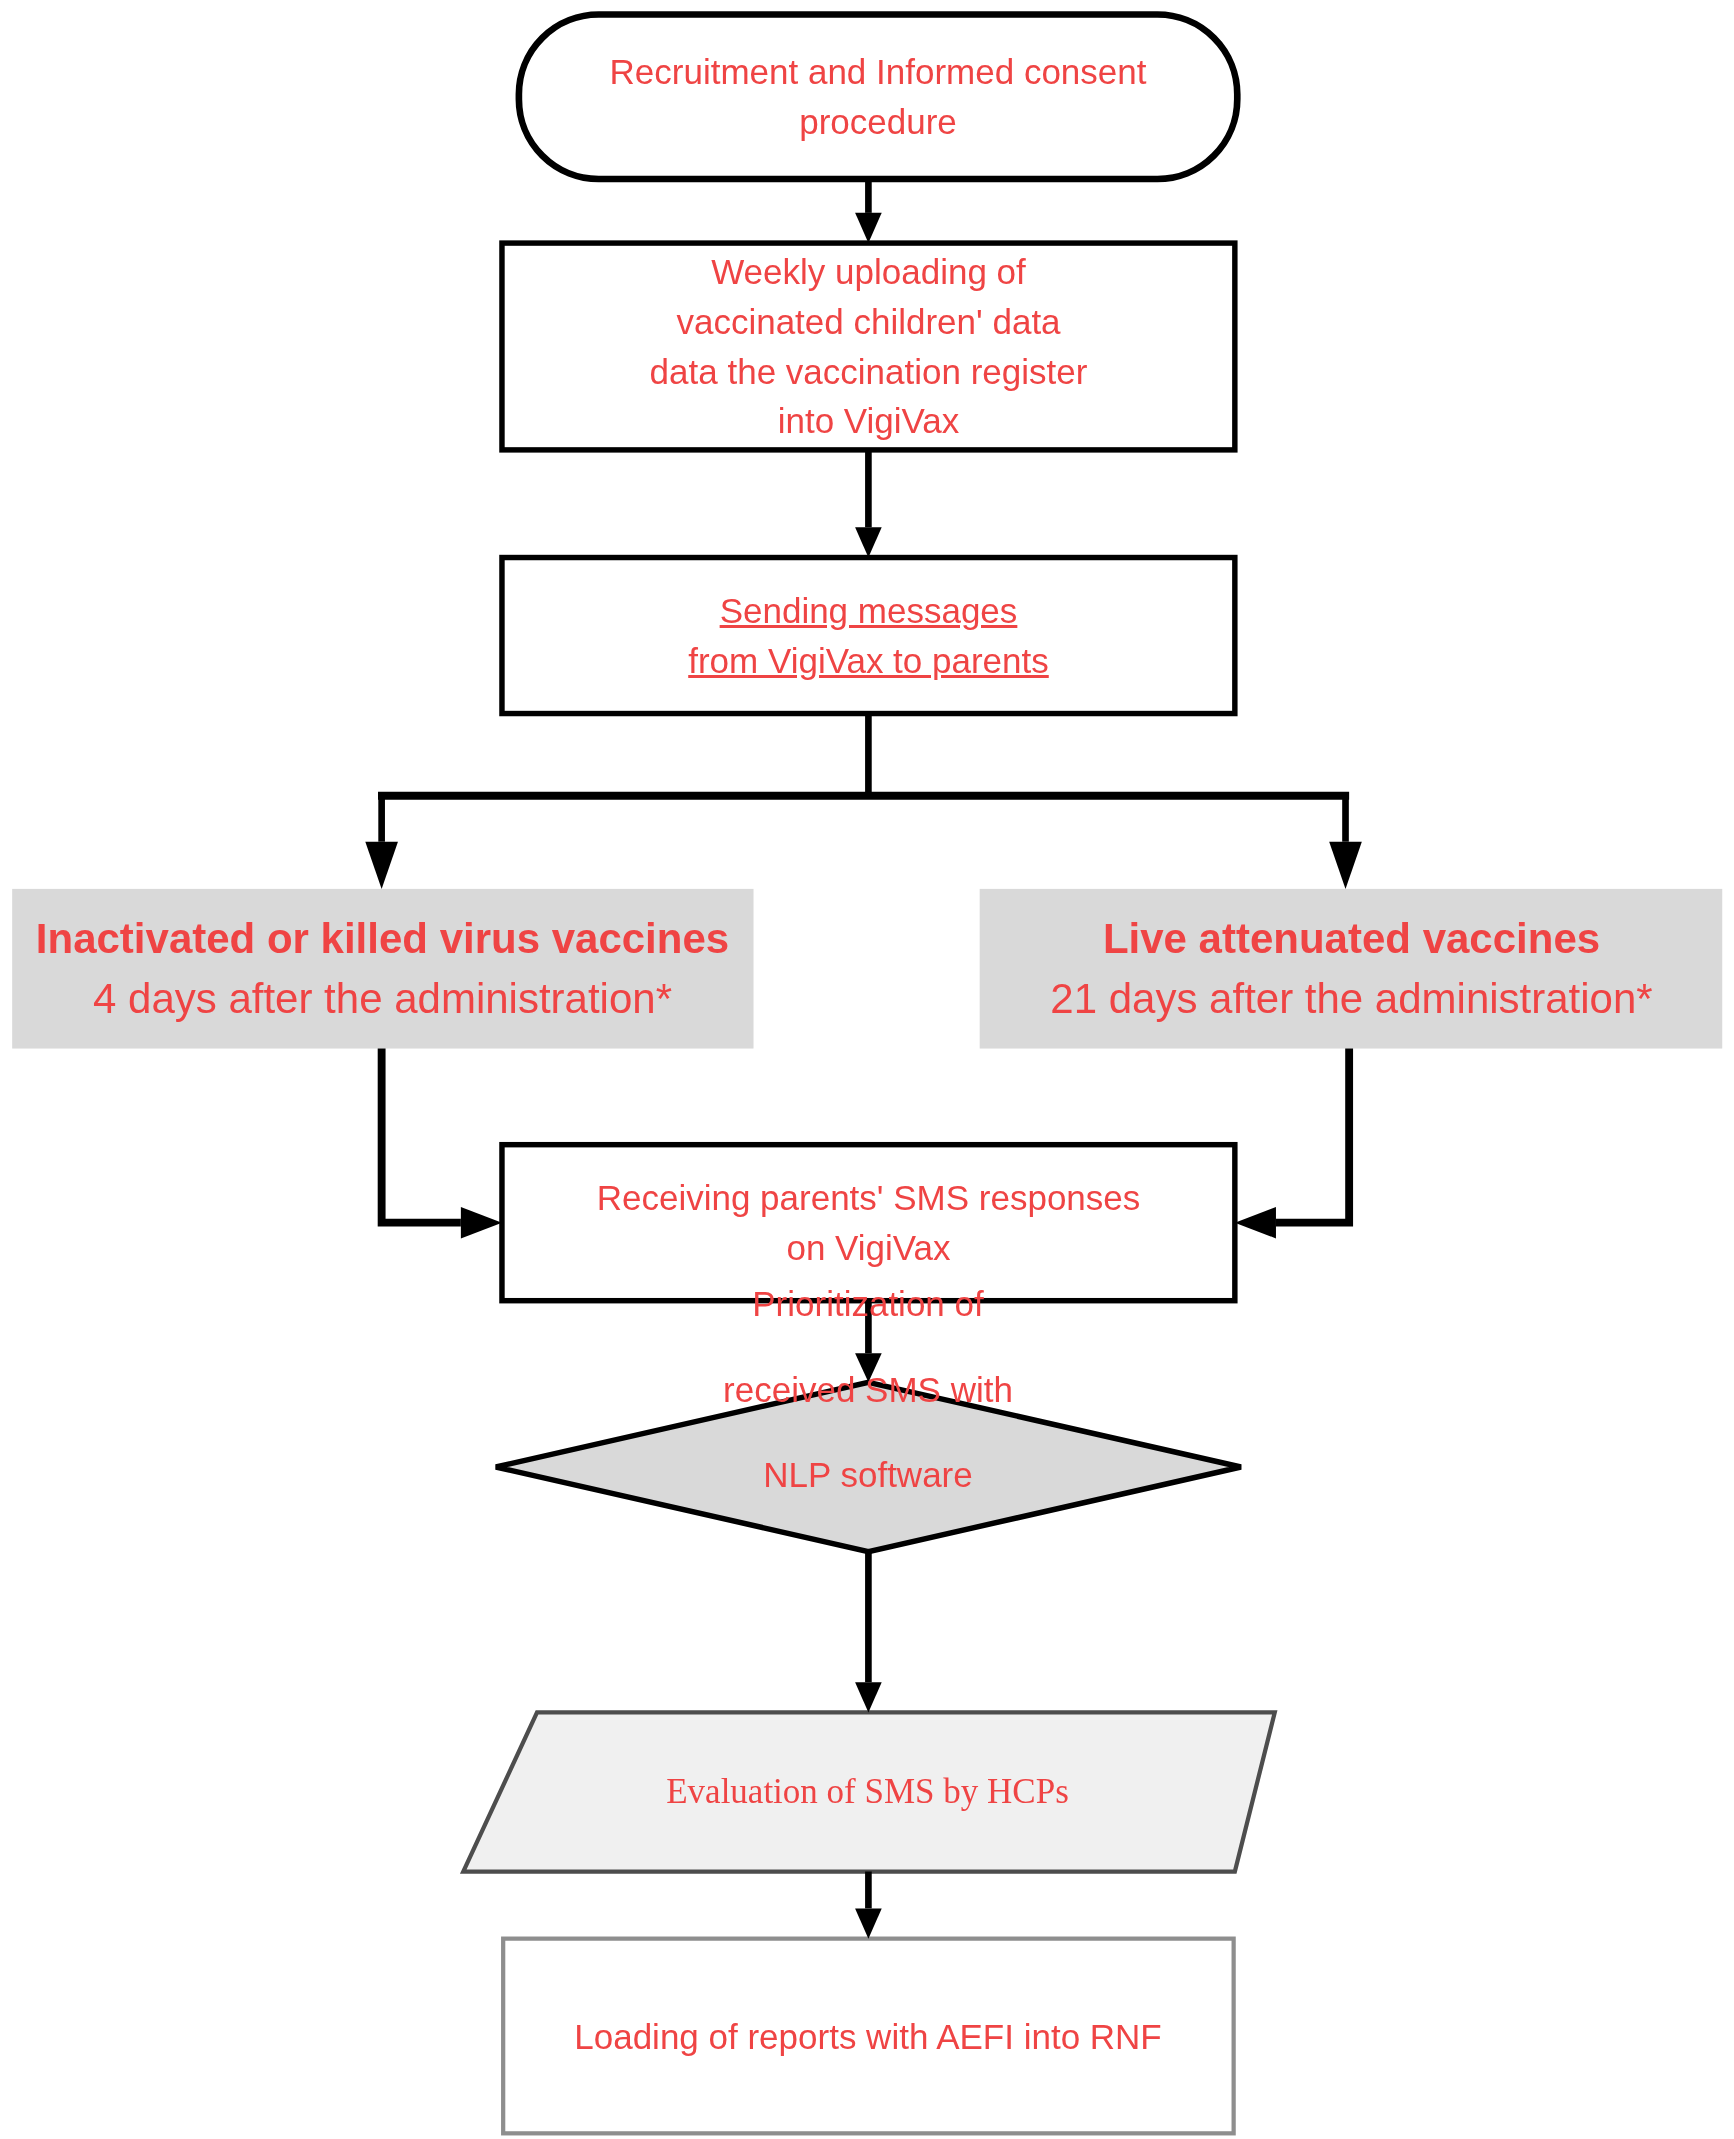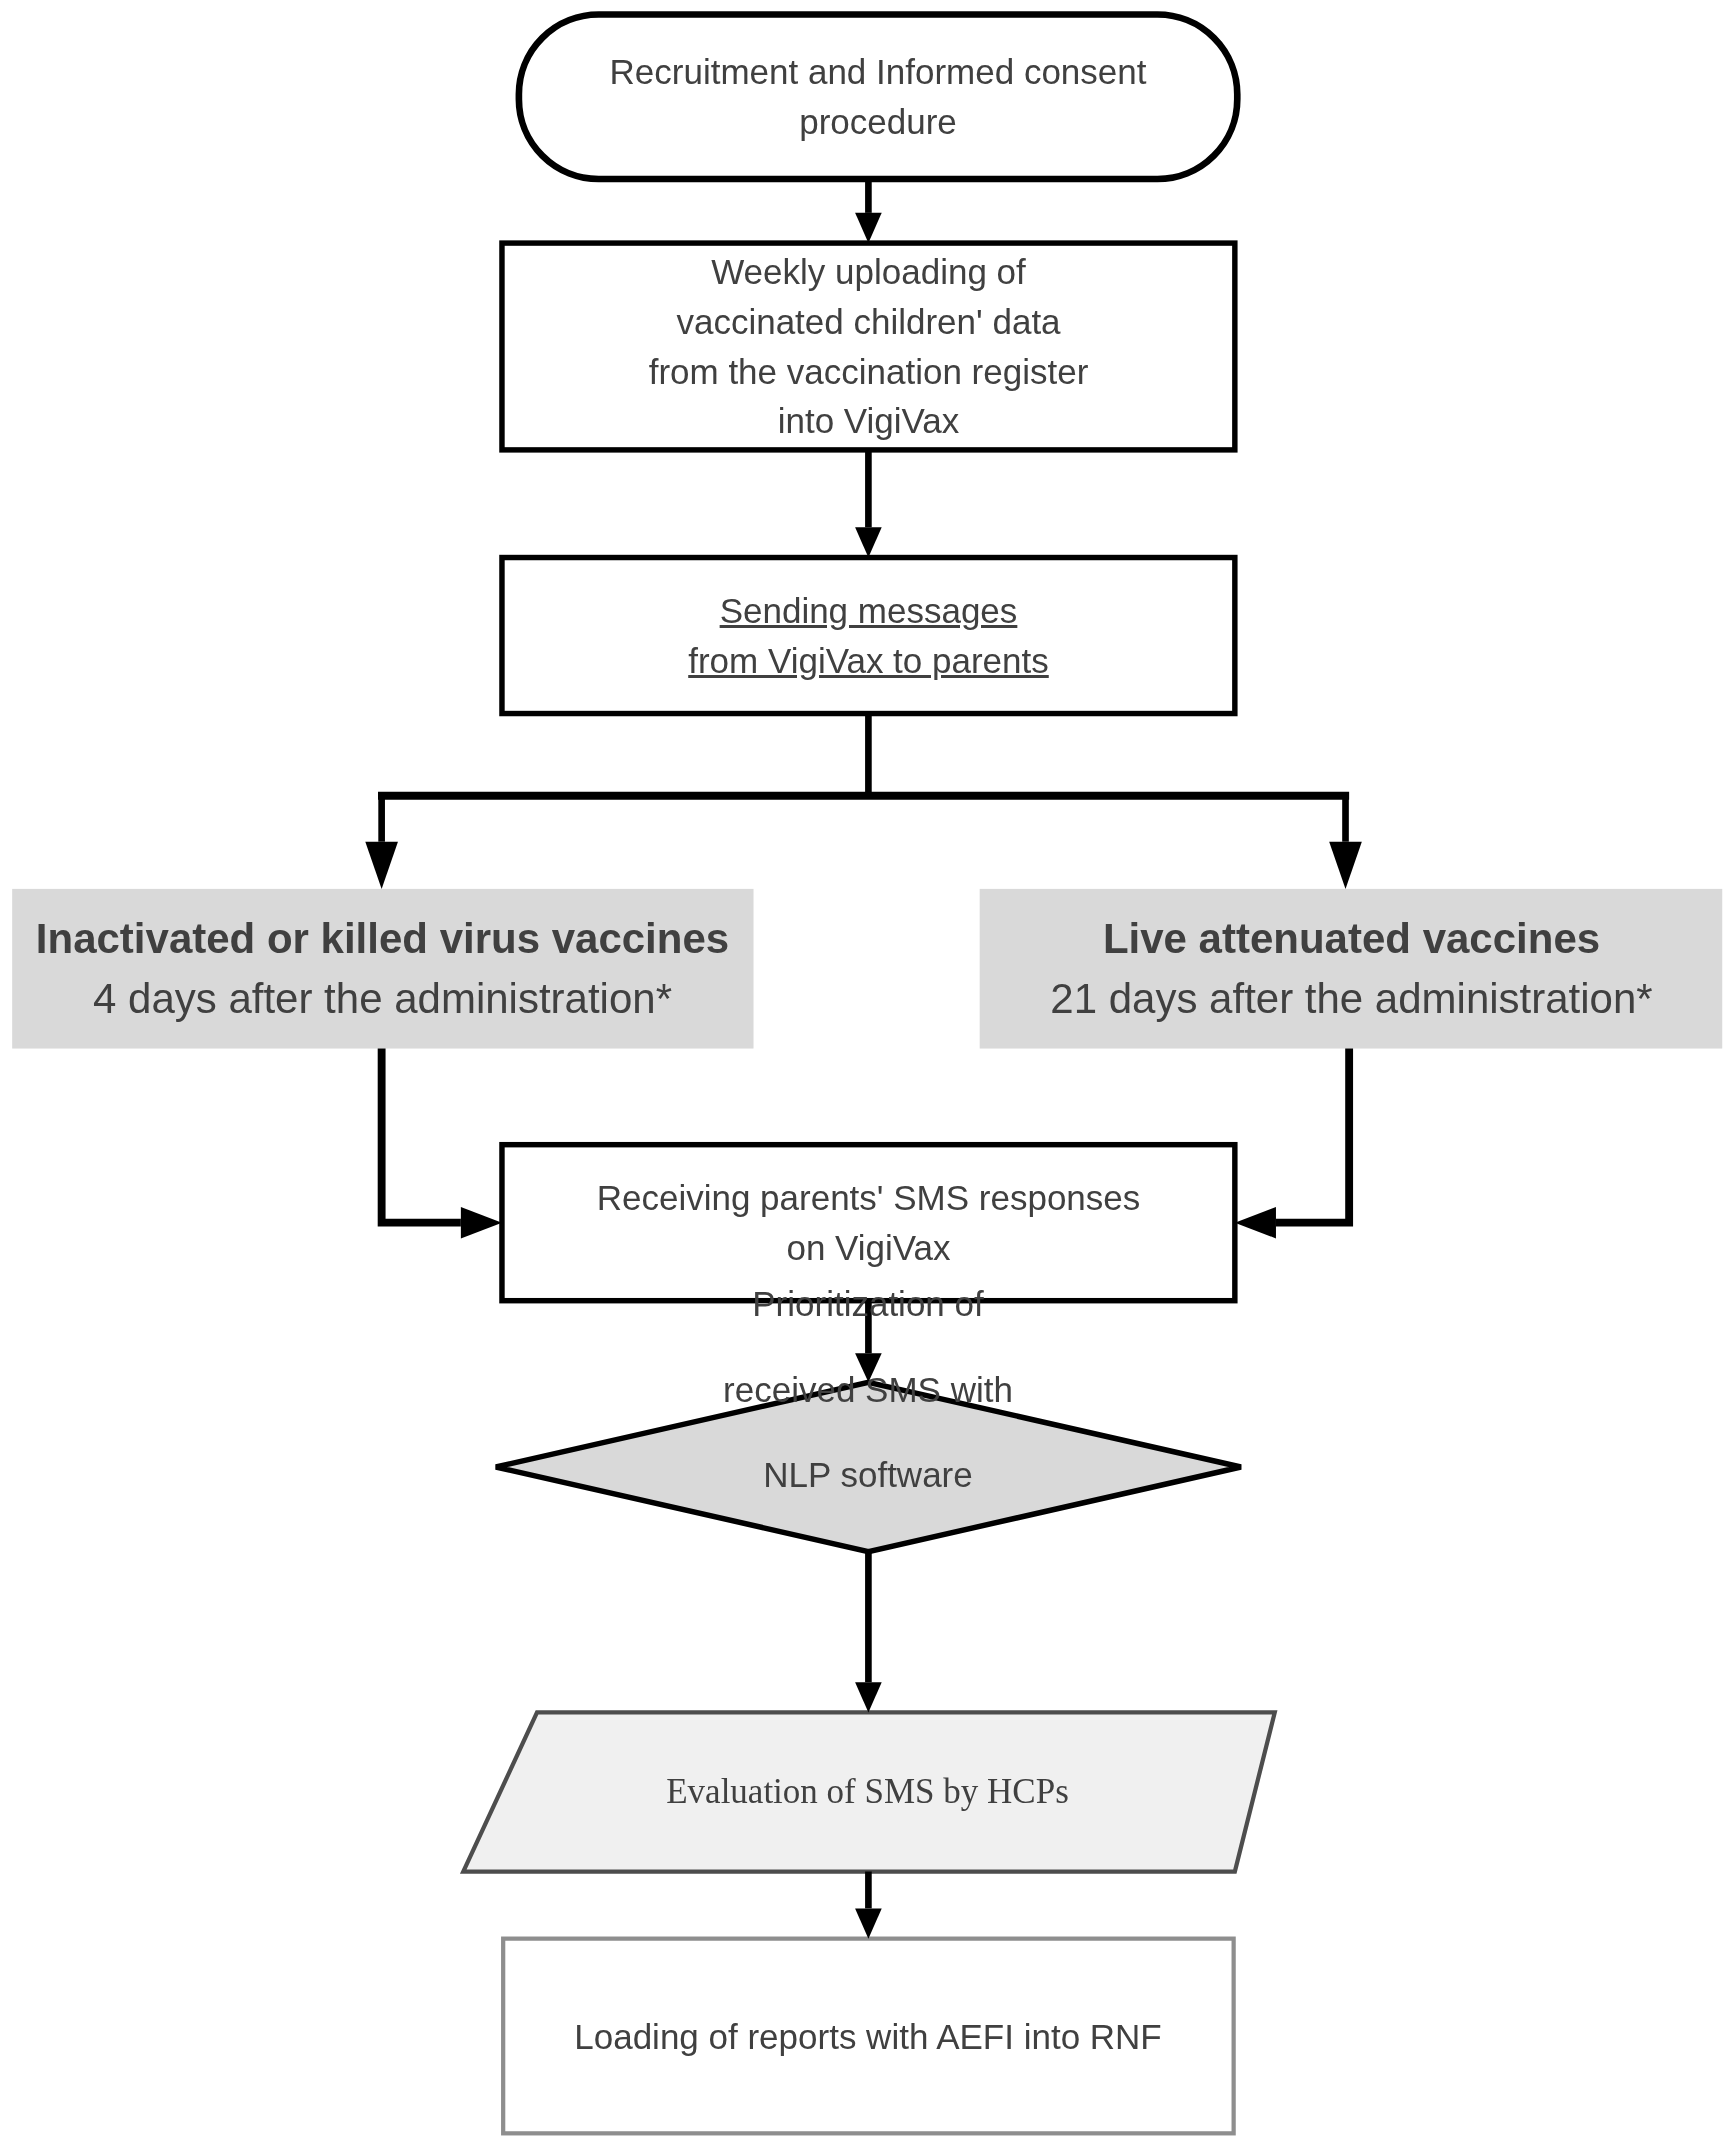--- a/index.html
+++ b/index.html
@@ -27,21 +27,21 @@
     display: block;
   }
   .node-text {
     position: absolute;
     display: flex;
     flex-direction: column;
     align-items: center;
     justify-content: center;
     text-align: center;
     font-family: "Liberation Sans", sans-serif;
-    color: #404040;
+    color: #ef4444;
     line-height: 1.42;
     white-space: pre;
     pointer-events: none;
   }
   .node-text .ln { display: block; }
   .fs-lg { font-size: 35px; }
   .fs-md { font-size: 42px; }
   .bold { font-weight: bold; }
 </style>
 </head>
@@ -136,21 +136,21 @@
   </svg>
 
   <div class="node-text fs-lg" style="left:519px; top:14.5px; width:718px; height:164px;">
     <span class="ln">Recruitment and Informed consent</span>
     <span class="ln">procedure</span>
   </div>
 
   <div class="node-text fs-lg" style="left:502px; top:243px; width:733px; height:207px;">
     <span class="ln">Weekly uploading of</span>
     <span class="ln">vaccinated children' data</span>
-    <span class="ln">from the vaccination register</span>
+    <span class="ln">data the vaccination register</span>
     <span class="ln">into VigiVax</span>
   </div>
 
   <div class="node-text fs-lg" style="left:502px; top:558px; width:733px; height:156px;text-decoration:underline;">
     <span class="ln">Sending messages</span>
     <span class="ln">from VigiVax to parents</span>
   </div>
 
   <div class="node-text fs-md" style="left:12px; top:889px; width:741px; height:160px;">
     <span class="ln bold">Inactivated or killed virus vaccines</span>

